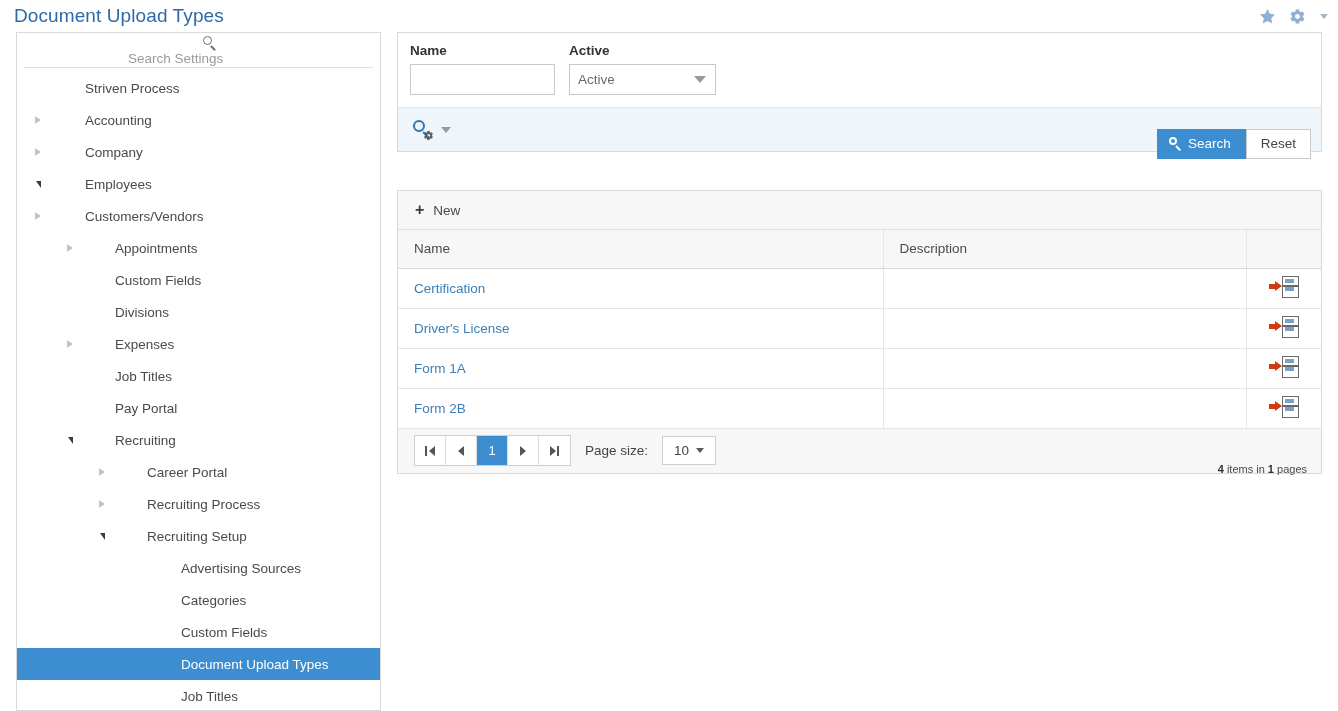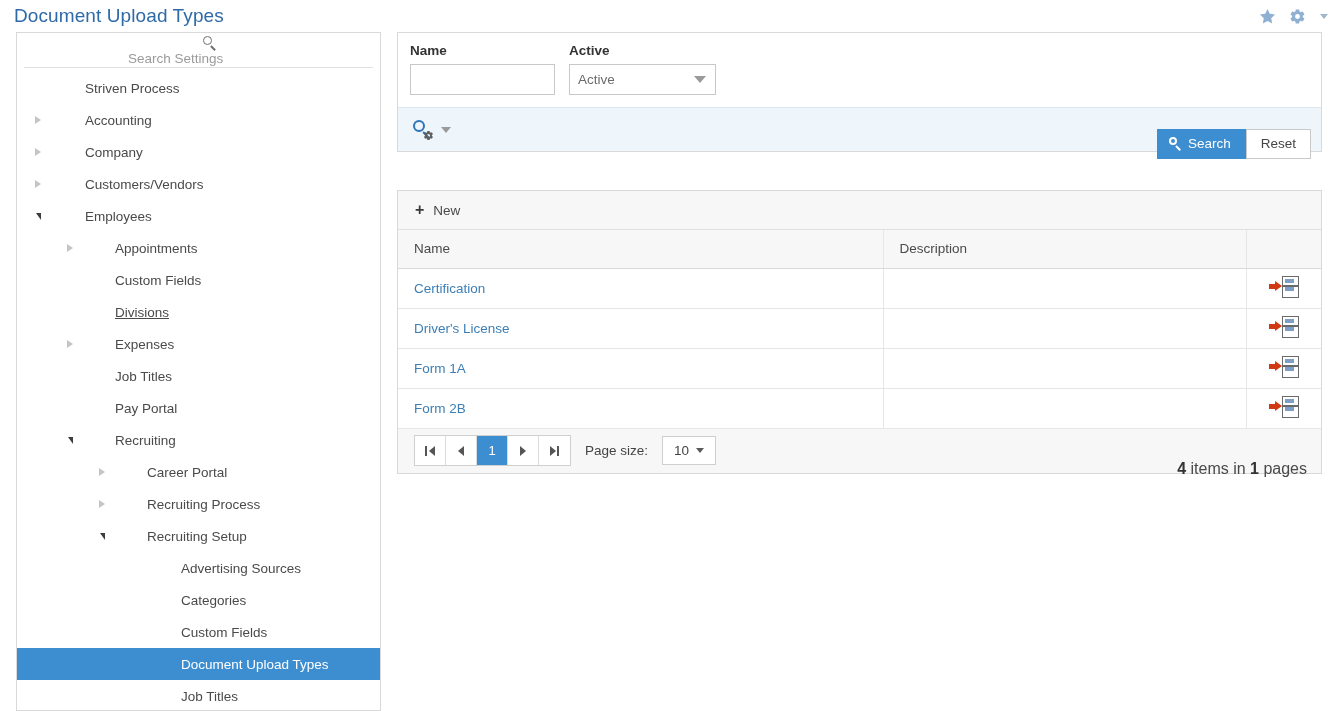--- a/index.html
+++ b/index.html
@@ -420,21 +420,21 @@
     color: #444;
     cursor: pointer;
     padding: 0 8px;
   }
   .small-caret {
     width: 0; height: 0;
     border-left: 4.5px solid transparent;
     border-right: 4.5px solid transparent;
     border-top: 5.5px solid #5a5a5a;
   }
-  .pager-right { font-size: 16px; color: #4a4a4a; margin-top: 36px; }
+  .pager-right { font-size: 11px; color: #4a4a4a; margin-top: 36px; }
   .pager-right b { font-weight: bold; color: #333; }
 
   .tri-left { width:0;height:0;border-top:5px solid transparent;border-bottom:5px solid transparent;border-right:6px solid #555; }
   .tri-right { width:0;height:0;border-top:5px solid transparent;border-bottom:5px solid transparent;border-left:6px solid #555; }
   .bar { width: 2px; height: 10px; background: #555; }
   .grp { display: flex; align-items: center; gap: 1.5px; }
 </style>
 </head>
 <body>
 
@@ -472,38 +472,38 @@
         </div>
         <div class="tree-item">
           <span class="twisty collapsed" style="margin-left: 14px;"></span>
           <span class="tree-label" style="padding-left: 40px;">Accounting</span>
         </div>
         <div class="tree-item">
           <span class="twisty collapsed" style="margin-left: 14px;"></span>
           <span class="tree-label" style="padding-left: 40px;">Company</span>
         </div>
         <div class="tree-item">
+          <span class="twisty expanded" style="margin-left: 14px;"></span>
+          <span class="tree-label" style="padding-left: 40px;">Employees</span>
+        </div>
+        <div class="tree-item">
           <span class="twisty collapsed" style="margin-left: 14px;"></span>
           <span class="tree-label" style="padding-left: 40px;">Customers/Vendors</span>
         </div>
         <div class="tree-item">
-          <span class="twisty expanded" style="margin-left: 14px;"></span>
-          <span class="tree-label" style="padding-left: 40px;">Employees</span>
-        </div>
-        <div class="tree-item">
           <span class="twisty collapsed" style="margin-left: 46px;"></span>
           <span class="tree-label" style="padding-left: 38px;">Appointments</span>
         </div>
         <div class="tree-item">
           <span class="twisty" style="margin-left: 46px;"></span>
           <span class="tree-label" style="padding-left: 38px;">Custom Fields</span>
         </div>
         <div class="tree-item">
           <span class="twisty" style="margin-left: 46px;"></span>
-          <span class="tree-label" style="padding-left: 38px; text-decoration: underline;">Divisions</span>
+          <span class="tree-label" style="padding-left: 38px;">Divisions</span>
         </div>
         <div class="tree-item">
           <span class="twisty collapsed" style="margin-left: 46px;"></span>
           <span class="tree-label" style="padding-left: 38px;">Expenses</span>
         </div>
         <div class="tree-item">
           <span class="twisty" style="margin-left: 46px;"></span>
           <span class="tree-label" style="padding-left: 38px;">Job Titles</span>
         </div>
         <div class="tree-item">

